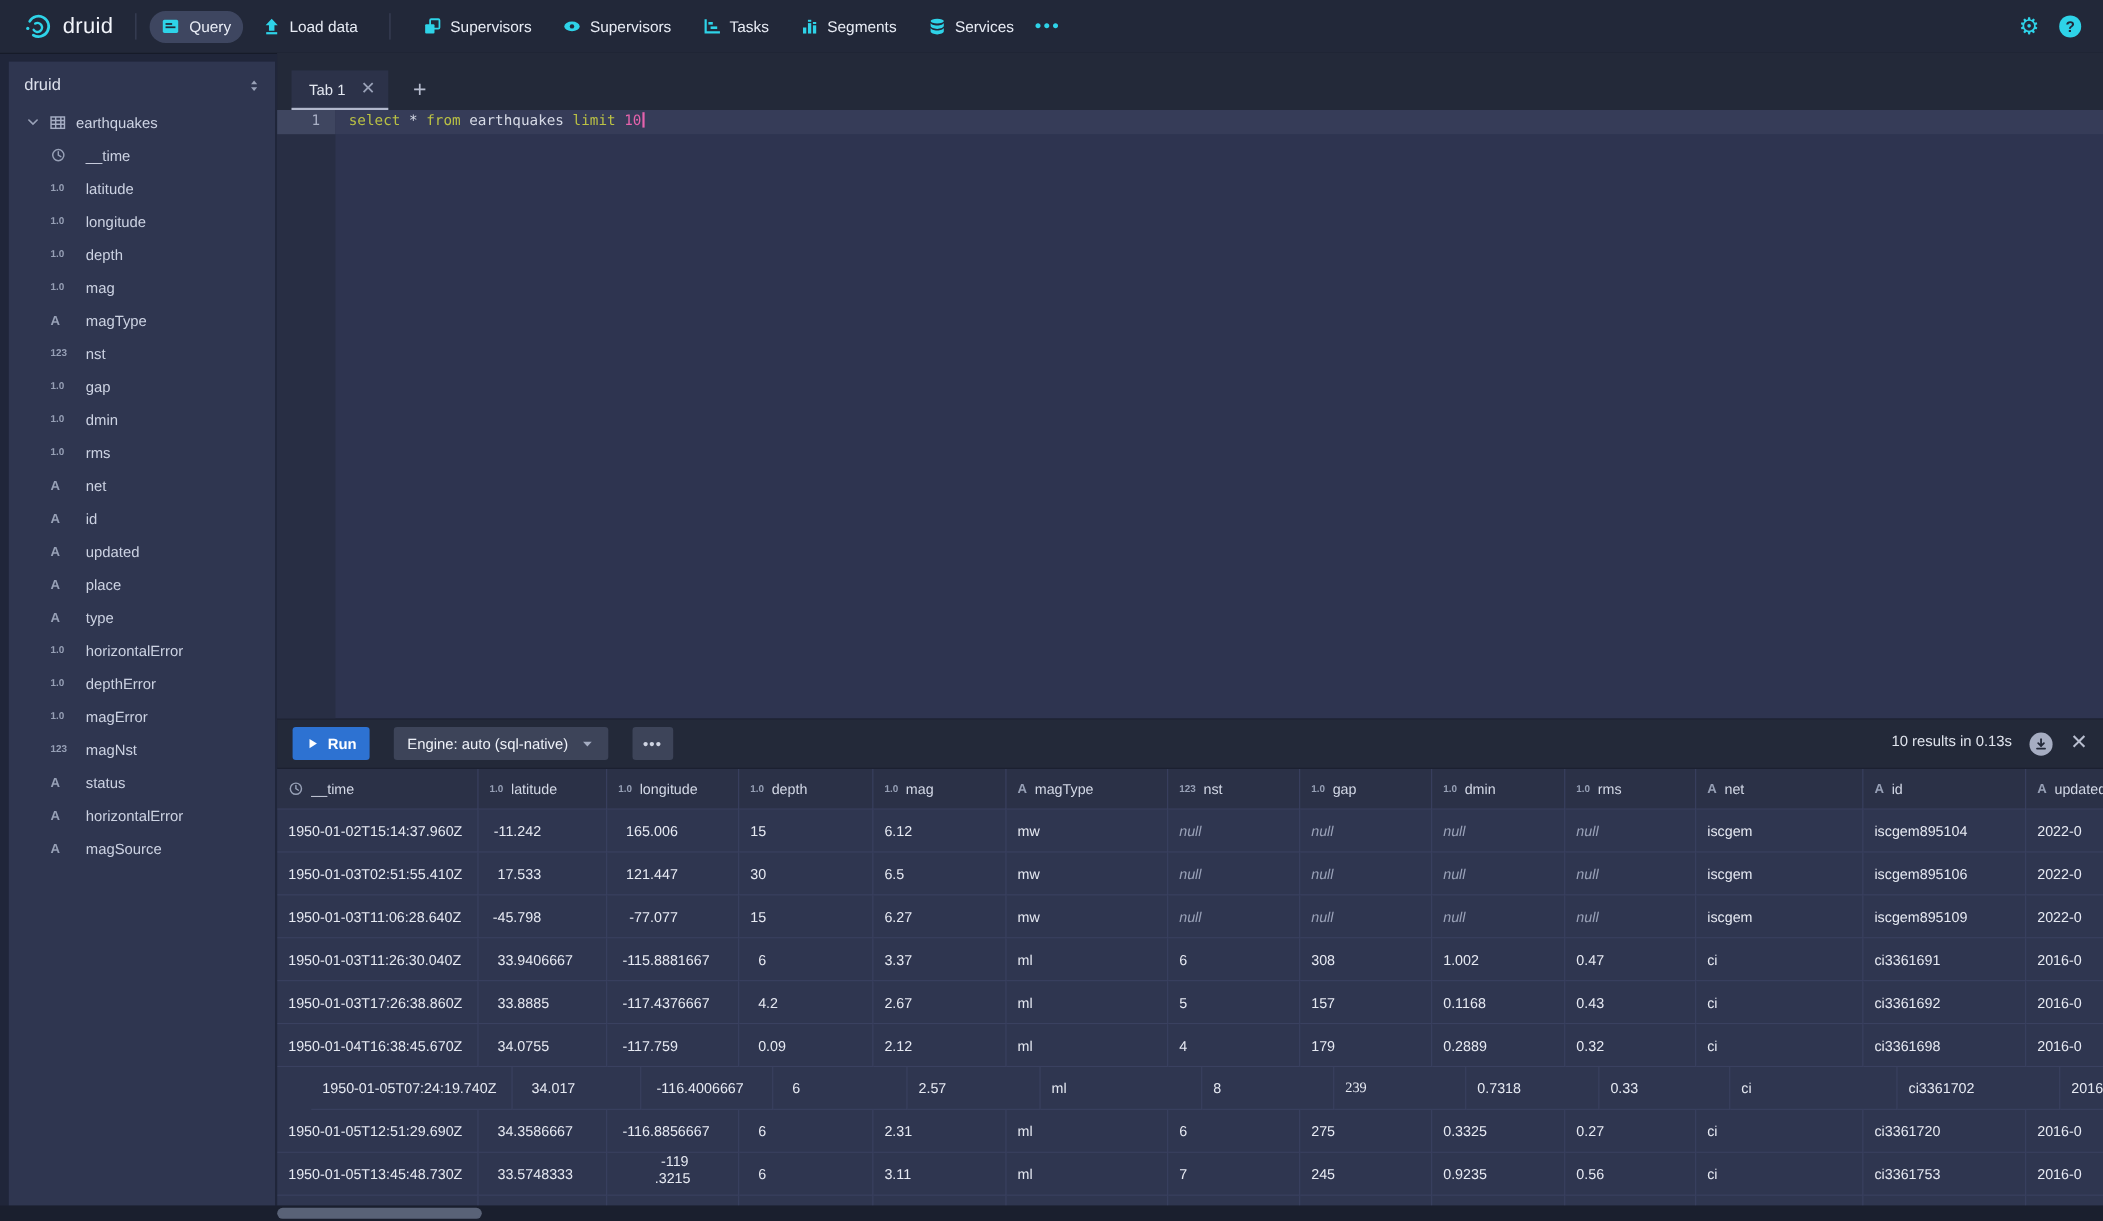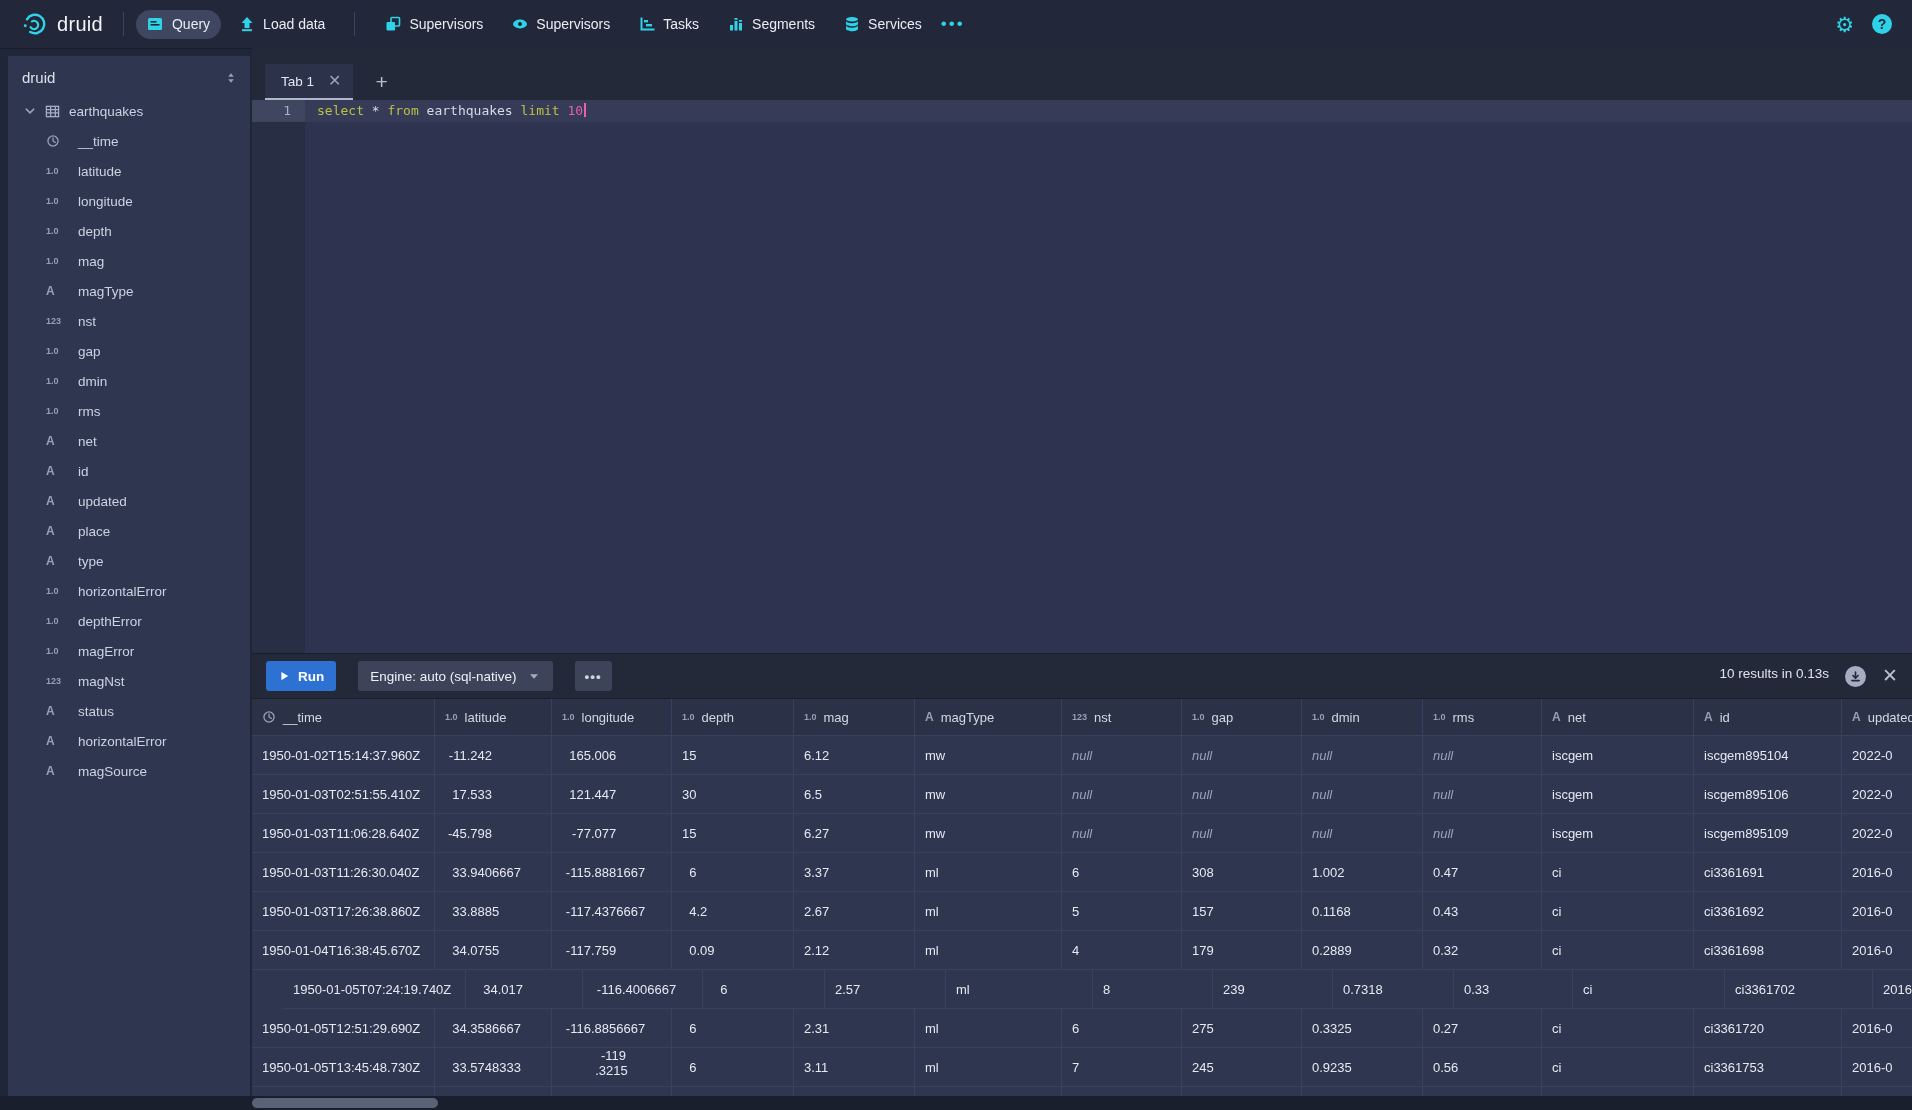--- a/index.html
+++ b/index.html
@@ -659,21 +659,21 @@
             </div>
             <div class="td" style="width: 121px;">
               <span class="ip" style="width: 1ch;">2</span>
               <span>.57</span>
             </div>
             <div class="td" style="width: 147px;">ml</div>
             <div class="td" style="width: 120px;">
               <span class="ip" style="width: 1ch;">8</span>
             </div>
             <div class="td" style="width: 120px;">
-              <span class="ip" style="width: 3ch;">239</span>
+              <span class="ip" style="width: 3ch; font-family: Liberation Serif, serif;">239</span>
             </div>
             <div class="td" style="width: 121px;">
               <span class="ip" style="width: 1ch;">0</span>
               <span>.7318</span>
             </div>
             <div class="td" style="width: 119px;">
               <span class="ip" style="width: 1ch;">0</span>
               <span>.33</span>
             </div>
             <div class="td" style="width: 152px;">ci</div>

